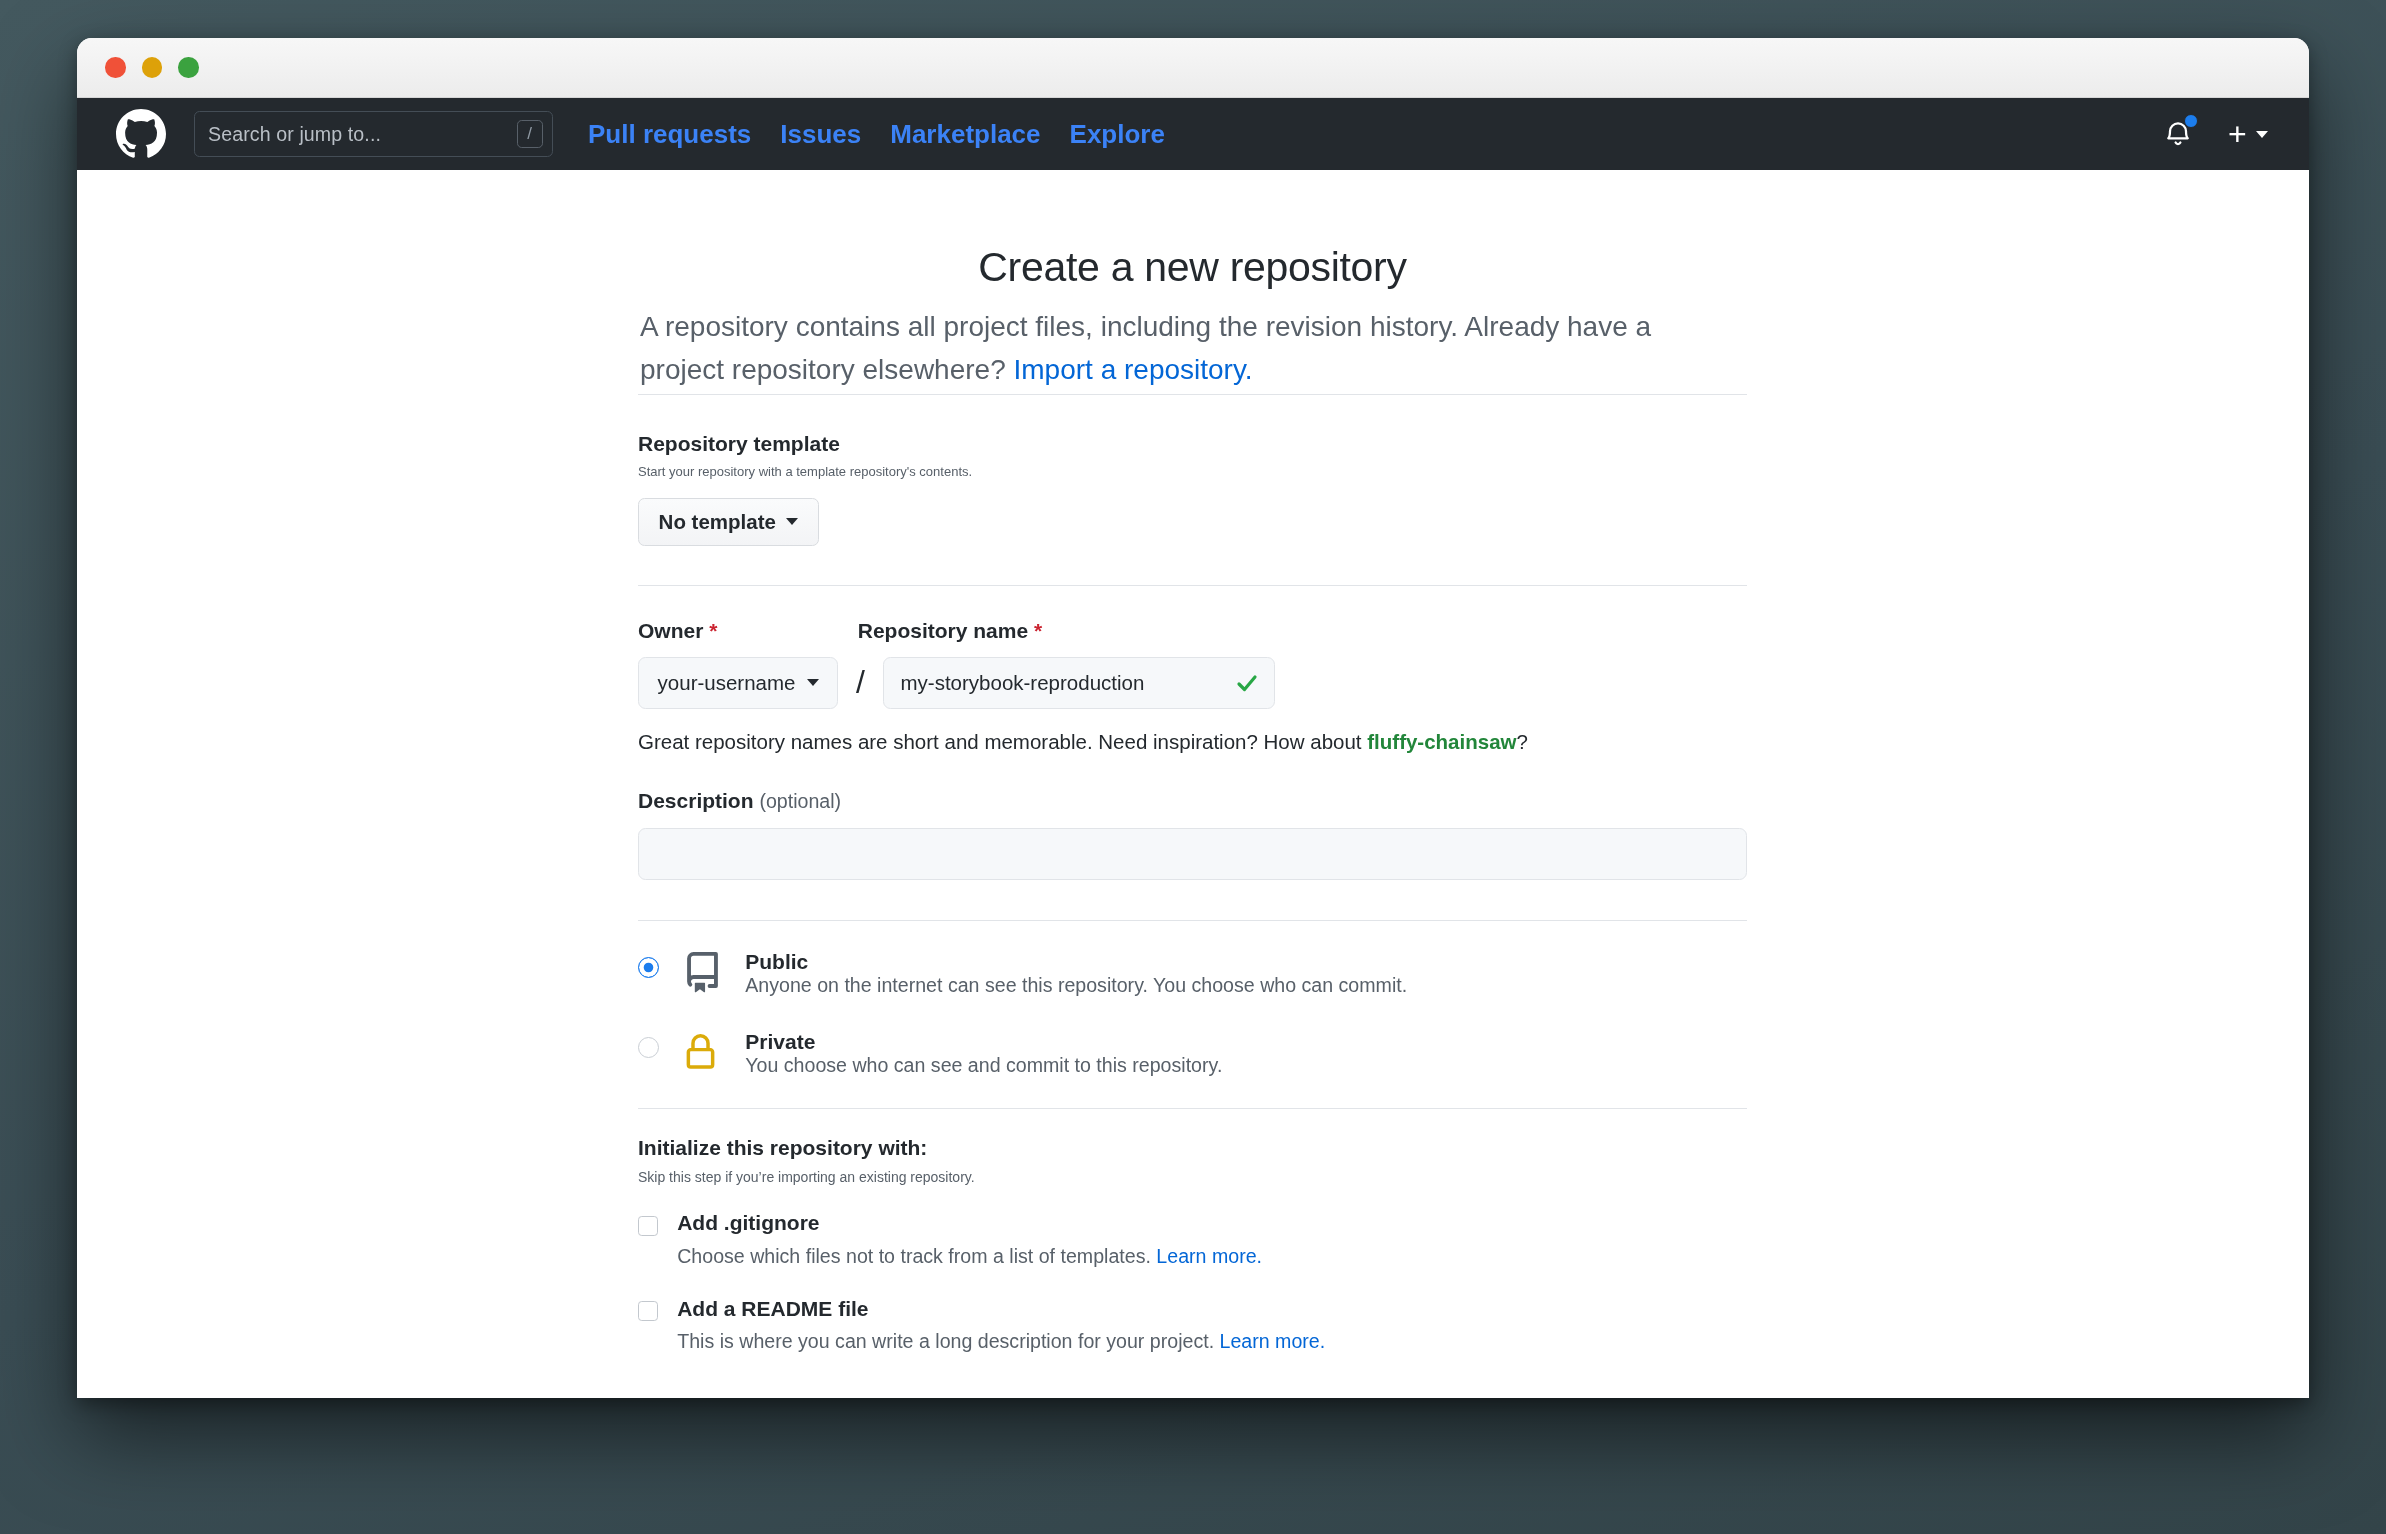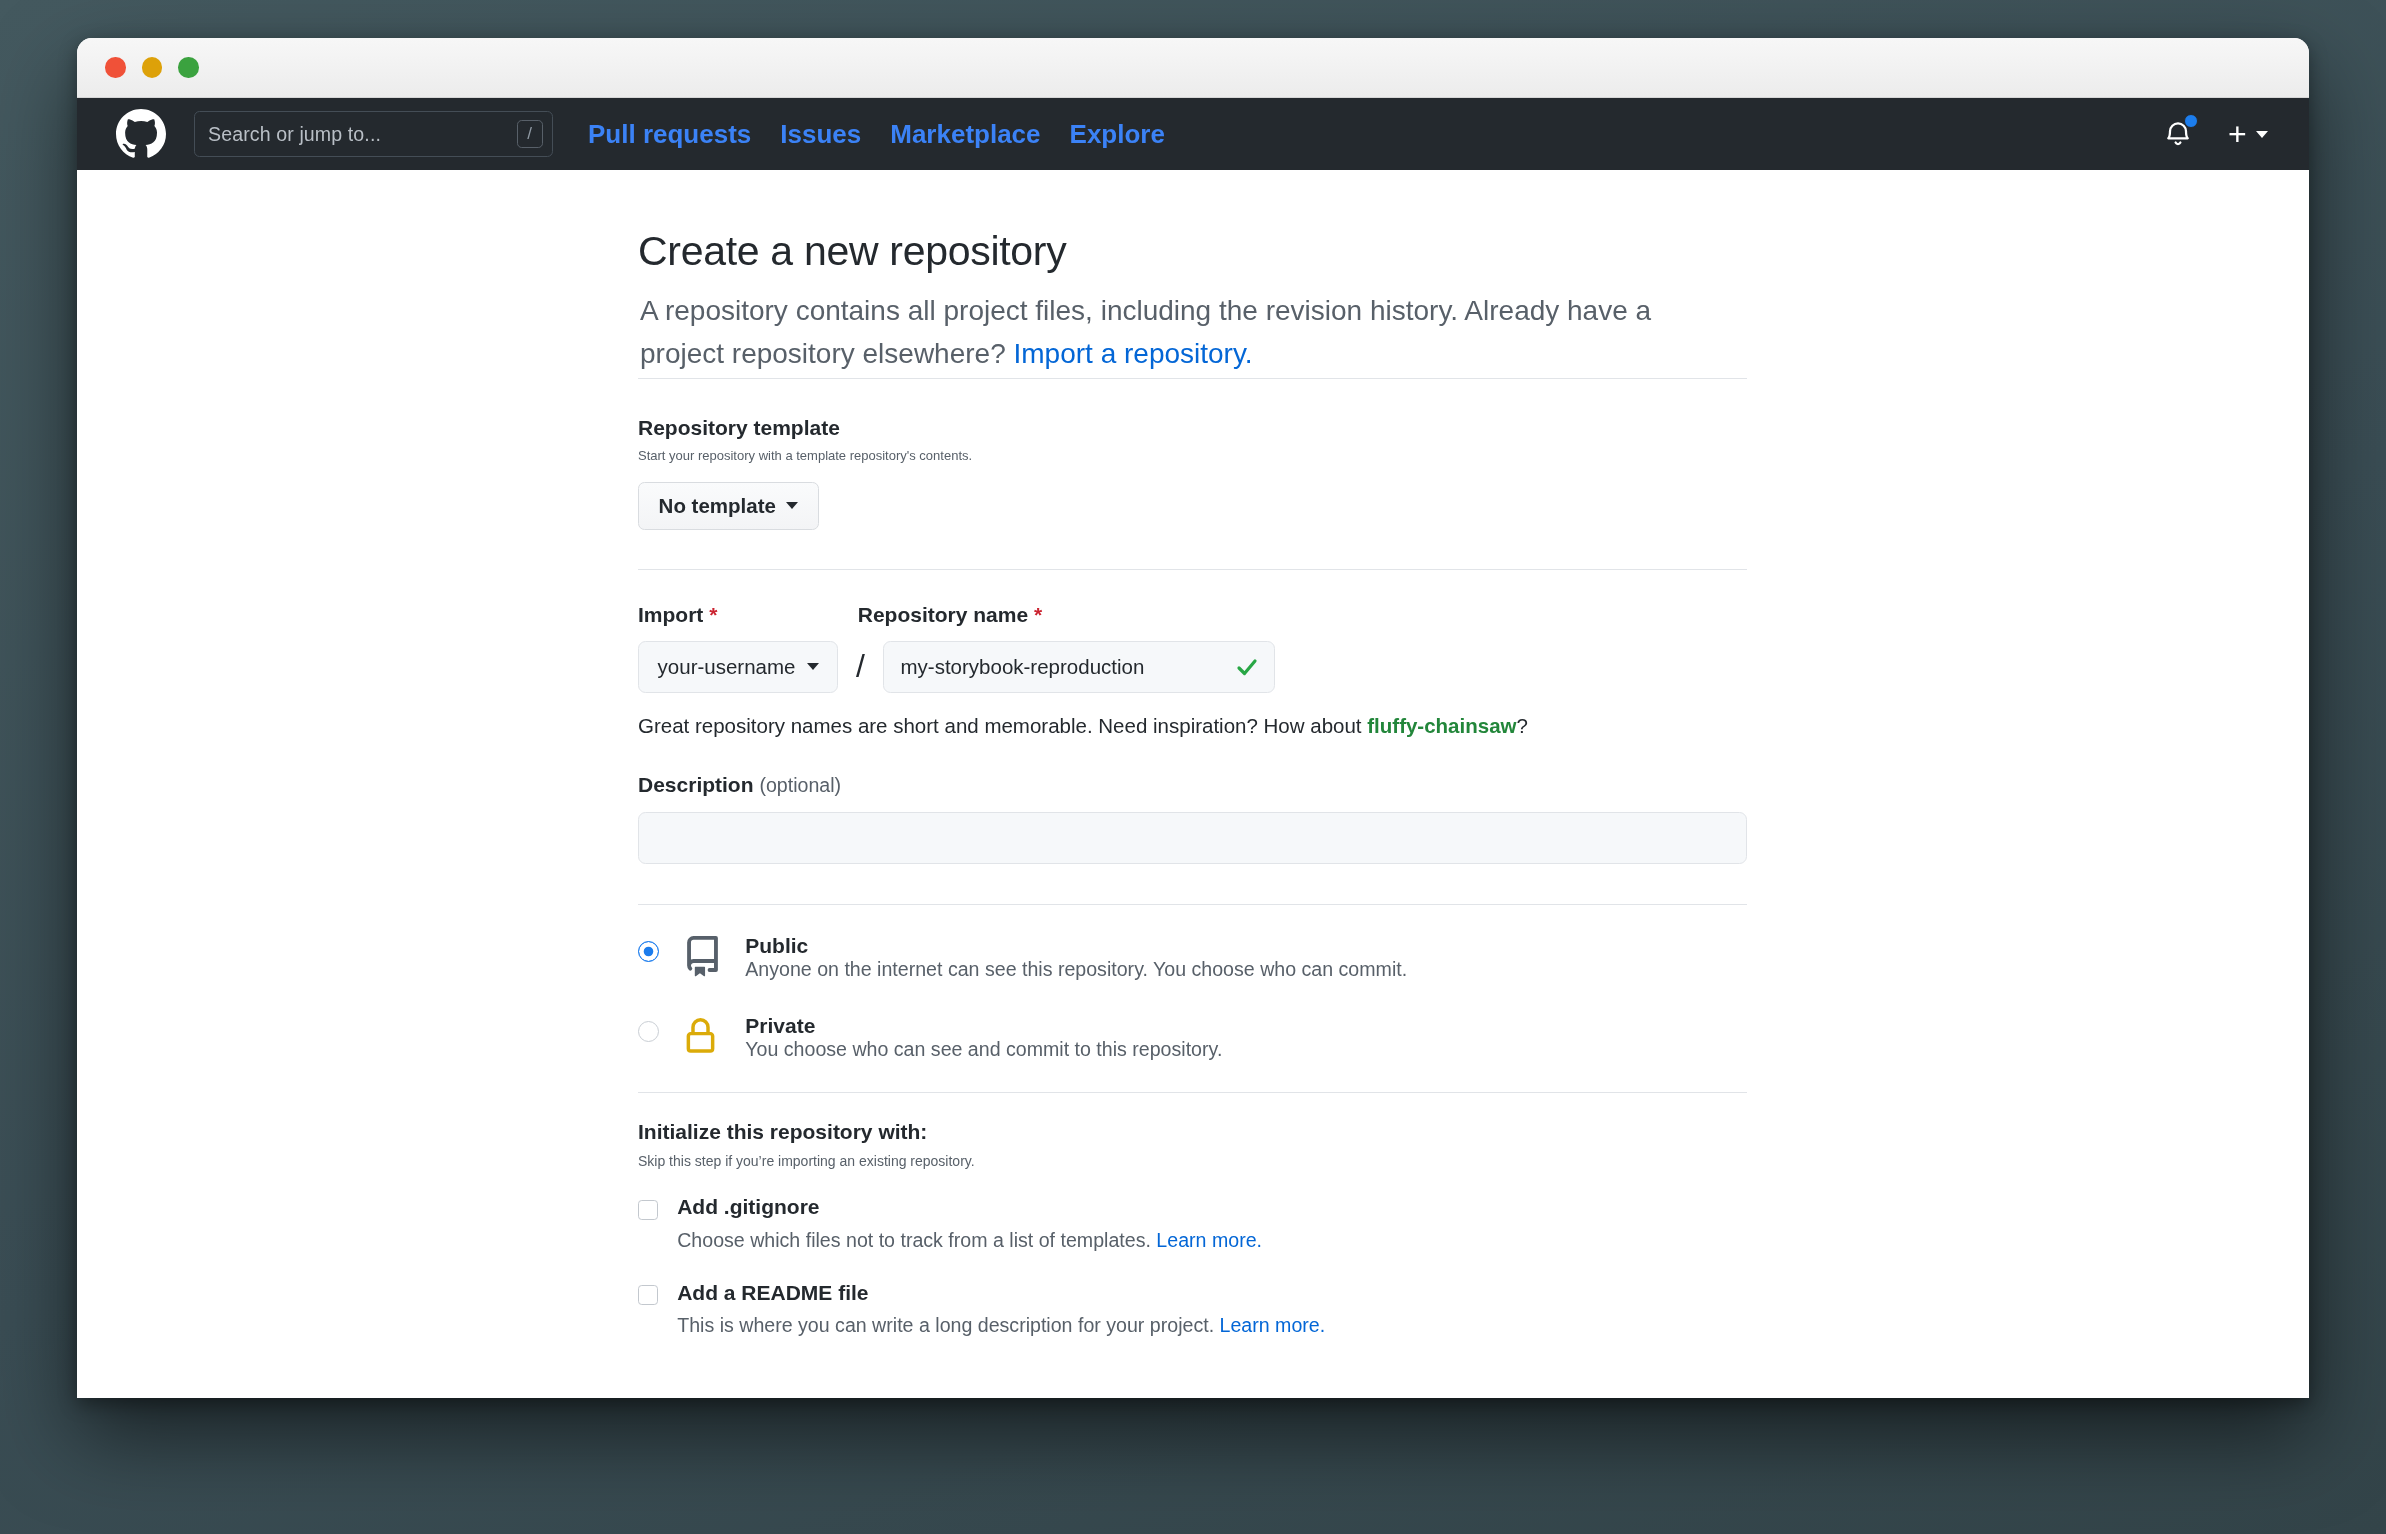--- a/index.html
+++ b/index.html
@@ -102,23 +102,23 @@
     overflow: hidden;
   }
   .content {
     position: absolute;
     left: 561px; top: 0;
     width: 1109px;
     padding-top: 58px;
   }
 
   h1.title {
-    margin: 0 0 14px 0;
+    margin: 16px 0 14px 0;
     font-size: 41px; font-weight: normal;
-    color: #24292e; letter-spacing: -0.3px;
+    color: #24292e; letter-spacing: -0.3px; text-align: center;
   }
   p.lede {
     margin: 2px; font-size: 28px; line-height: 1.55;
     color: #586069; max-width: 1044px;
   }
   a.link { color: #0366d6; text-decoration: none; }
 
   hr.rule { border: none; border-top: 0.9px solid #e1e4e8; margin: 0; }
   .sep-1 { margin-top: 43px; }
 
@@ -269,21 +269,21 @@
             </button>
           </div>
         </div>
 
         <hr class="rule" style="margin-top:39px;">
 
         <div style="padding-top:33px;">
           <div style="display:flex; align-items:flex-end; gap:17.7px;">
             <div style="width:162px;">
               <div class="sec-label">
-                <span>Import</span>
+                <span>Owner</span>
                 <span class="req">*</span>
               </div>
             </div>
             <div style="width:22.4px;"></div>
             <div>
               <div class="sec-label">
                 <span>Repository name</span>
                 <span class="req">*</span>
               </div>
             </div>

